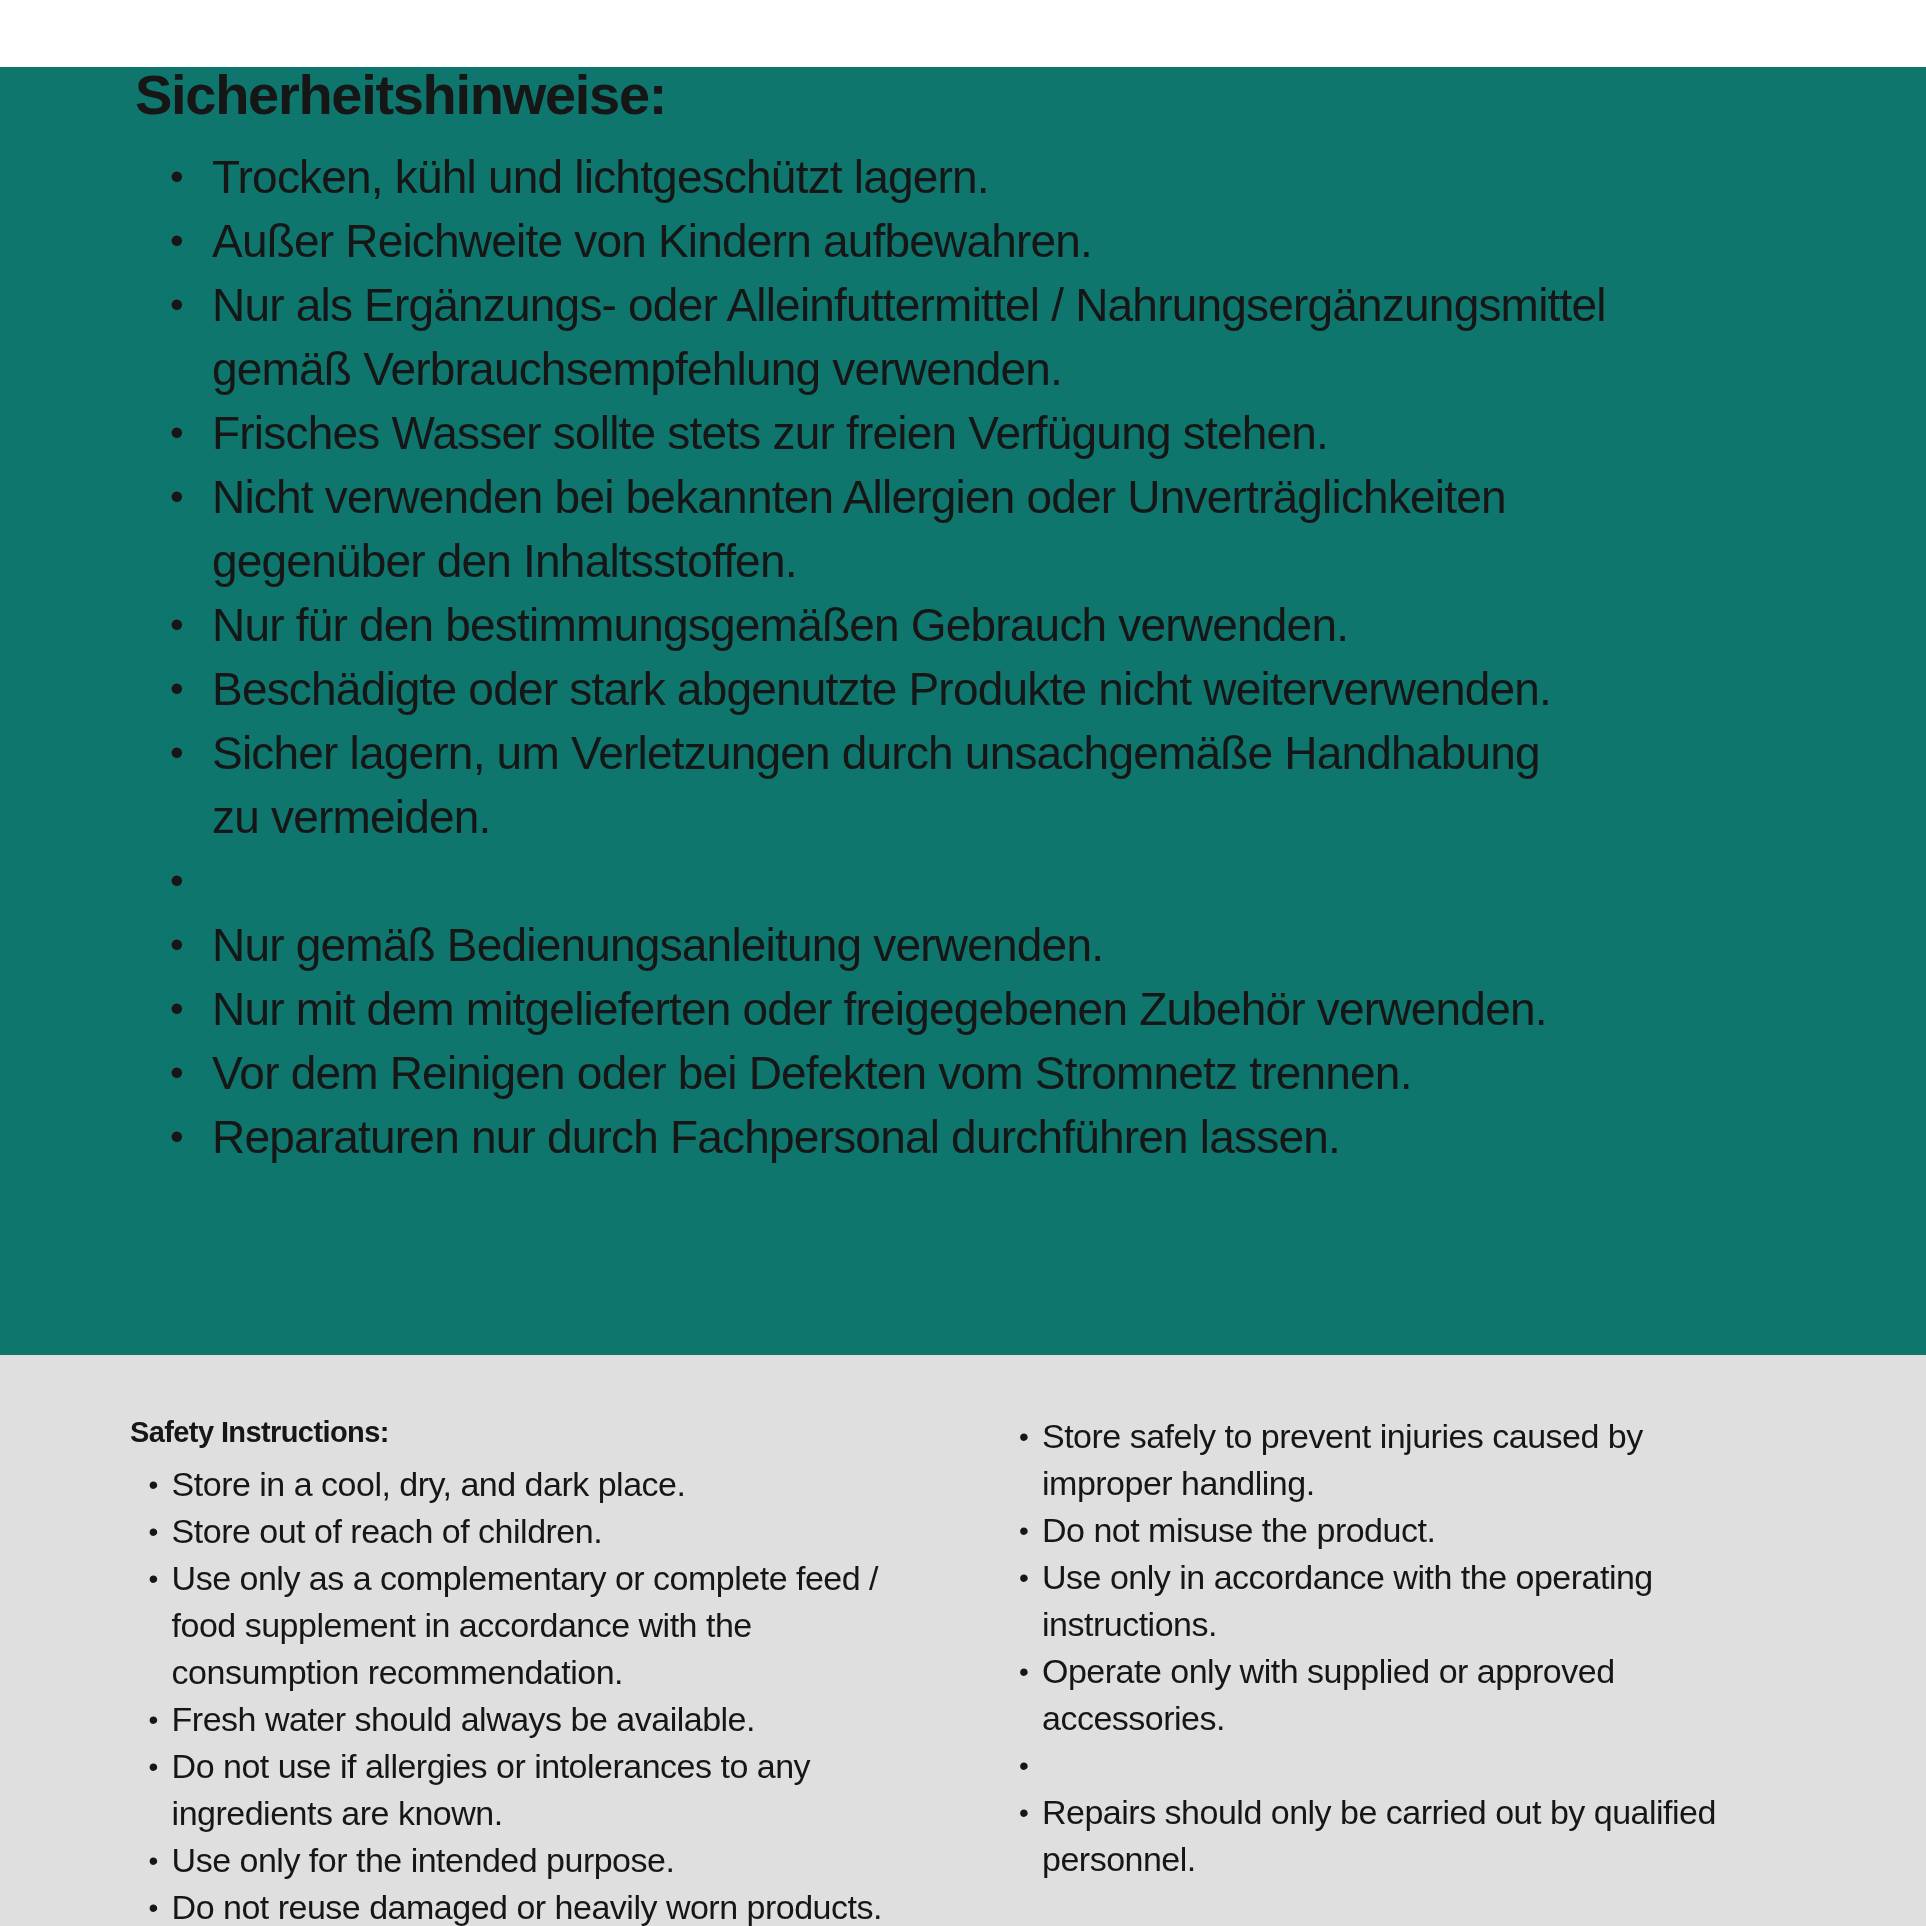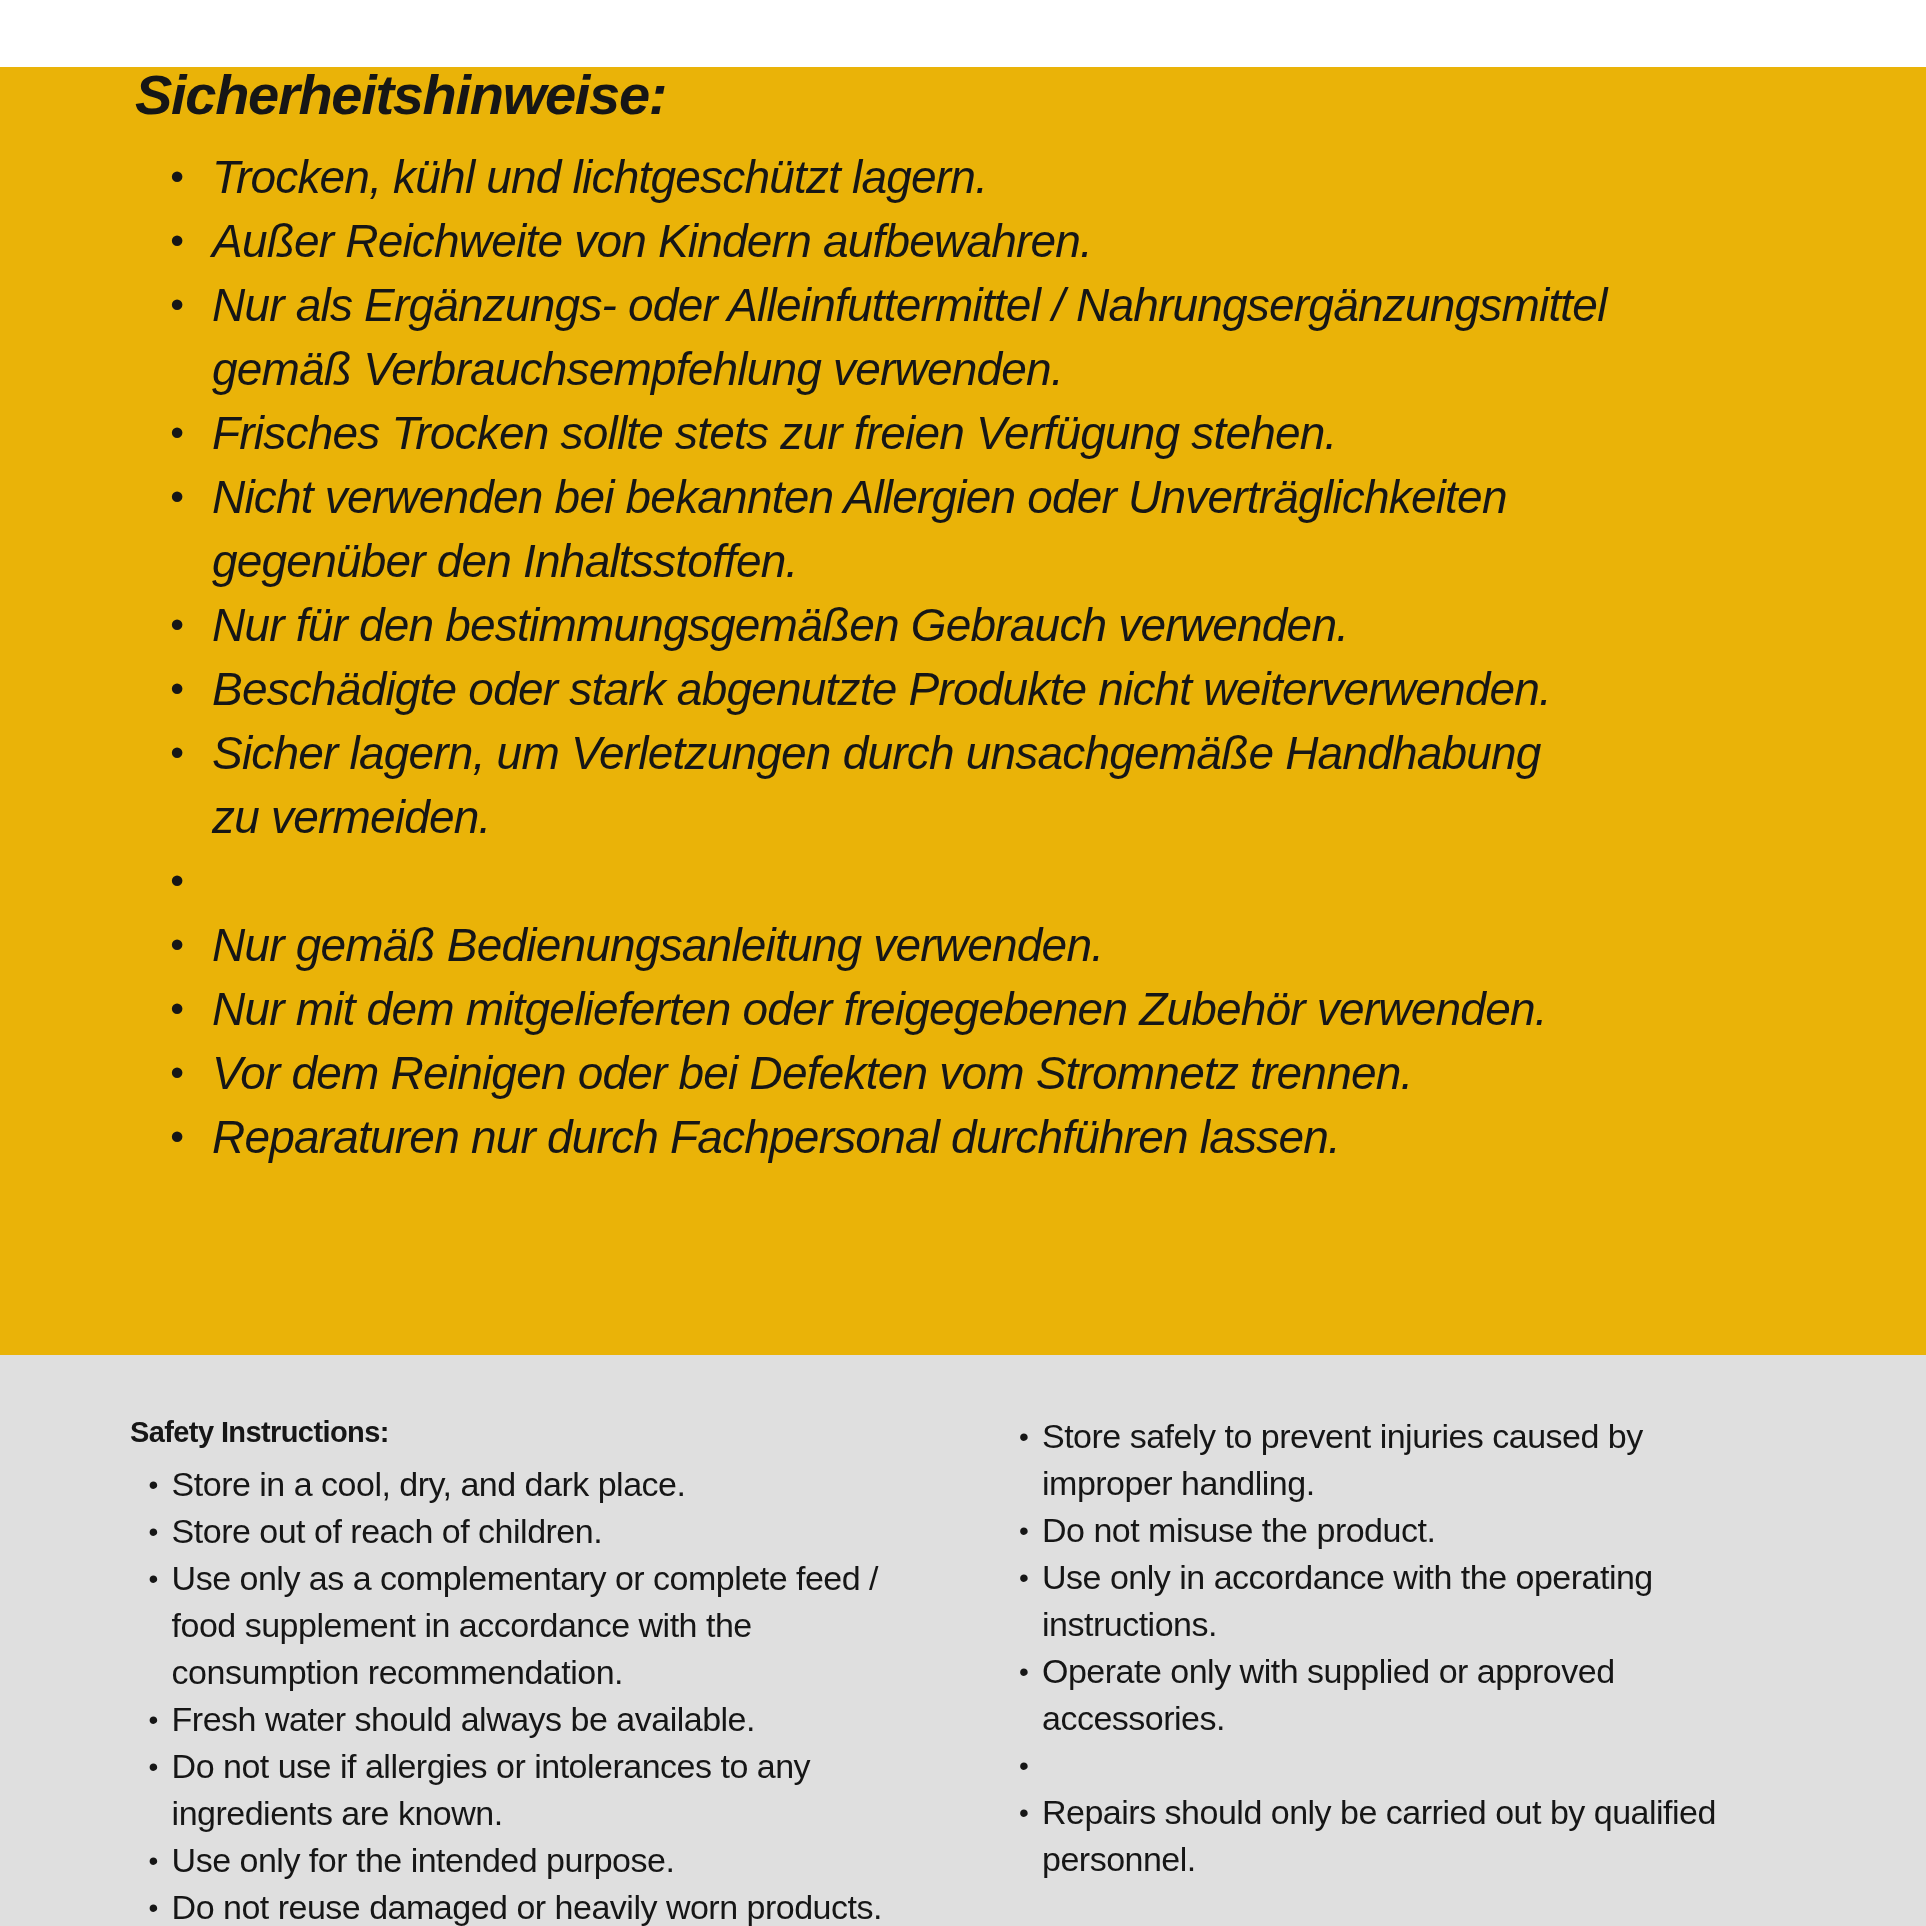--- a/index.html
+++ b/index.html
@@ -9,22 +9,21 @@
     background: #ffffff;
     color: #161616;
     font-family: "Liberation Sans", sans-serif;
     overflow: hidden;
   }
 
   
   .de-section {
     height: 1288px;
     box-sizing: border-box;
-    background: #eab308;
-    font-style: italic;
+    background: #0f766e;
   }
   .de-heading {
     margin: 67px 0 0 135px;
     font-size: 56px;
     line-height: 56px;
     font-weight: 700;
     letter-spacing: -1.3px;
   }
   ul { list-style: none; margin: 0; padding: 0; }
   li { display: flex; align-items: flex-start; }
@@ -91,21 +90,21 @@
         <span class="b">•</span>
         <span class="t">Außer Reichweite von Kindern aufbewahren.</span>
       </li>
     <li>
         <span class="b">•</span>
         <span class="t">Nur als Ergänzungs- oder Alleinfuttermittel / Nahrungsergänzungsmittel
 gemäß Verbrauchsempfehlung verwenden.</span>
       </li>
     <li>
         <span class="b">•</span>
-        <span class="t">Frisches Trocken sollte stets zur freien Verfügung stehen.</span>
+        <span class="t">Frisches Wasser sollte stets zur freien Verfügung stehen.</span>
       </li>
     <li>
         <span class="b">•</span>
         <span class="t">Nicht verwenden bei bekannten Allergien oder Unverträglichkeiten
 gegenüber den Inhaltsstoffen.</span>
       </li>
     <li>
         <span class="b">•</span>
         <span class="t">Nur für den bestimmungsgemäßen Gebrauch verwenden.</span>
       </li>

